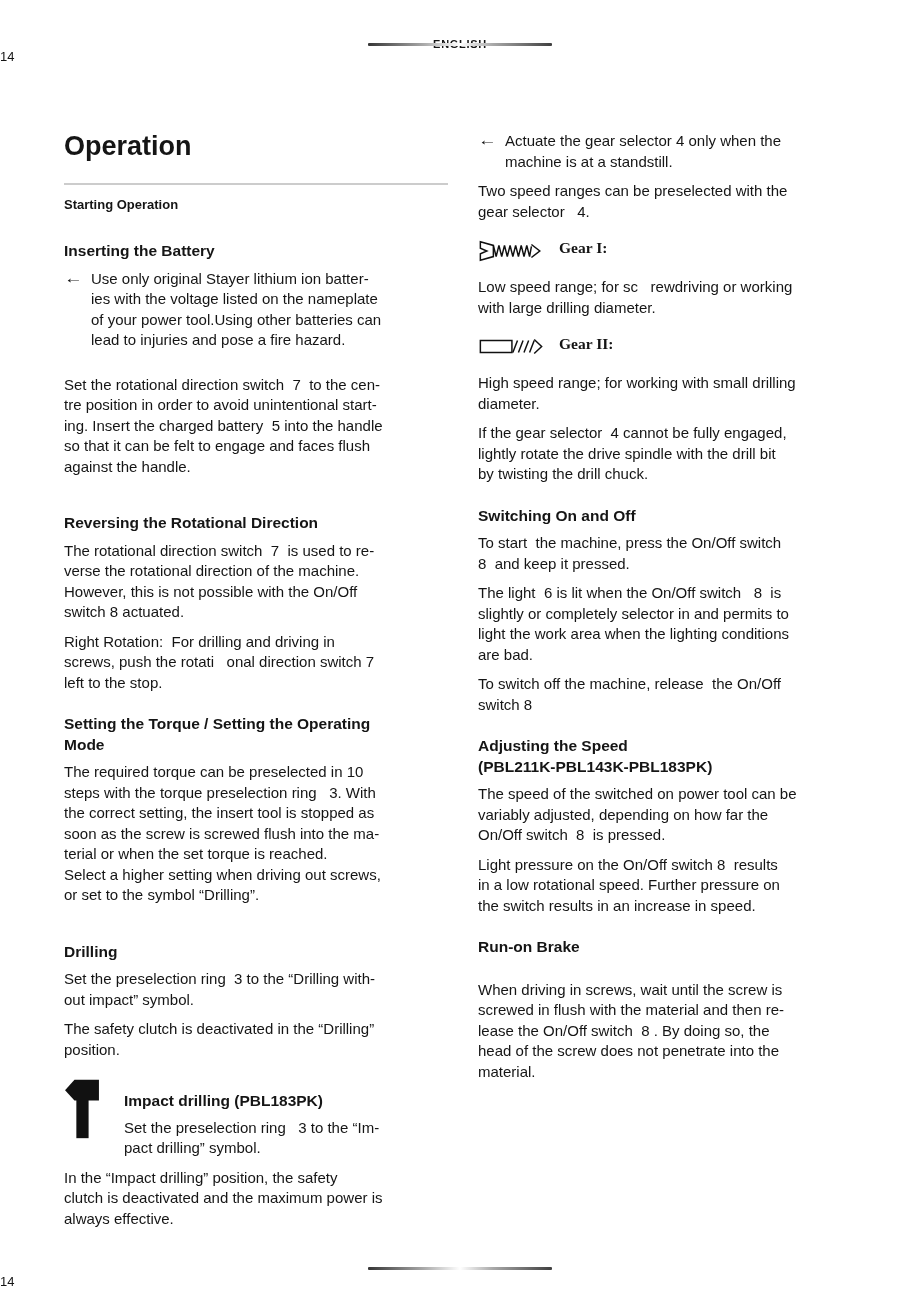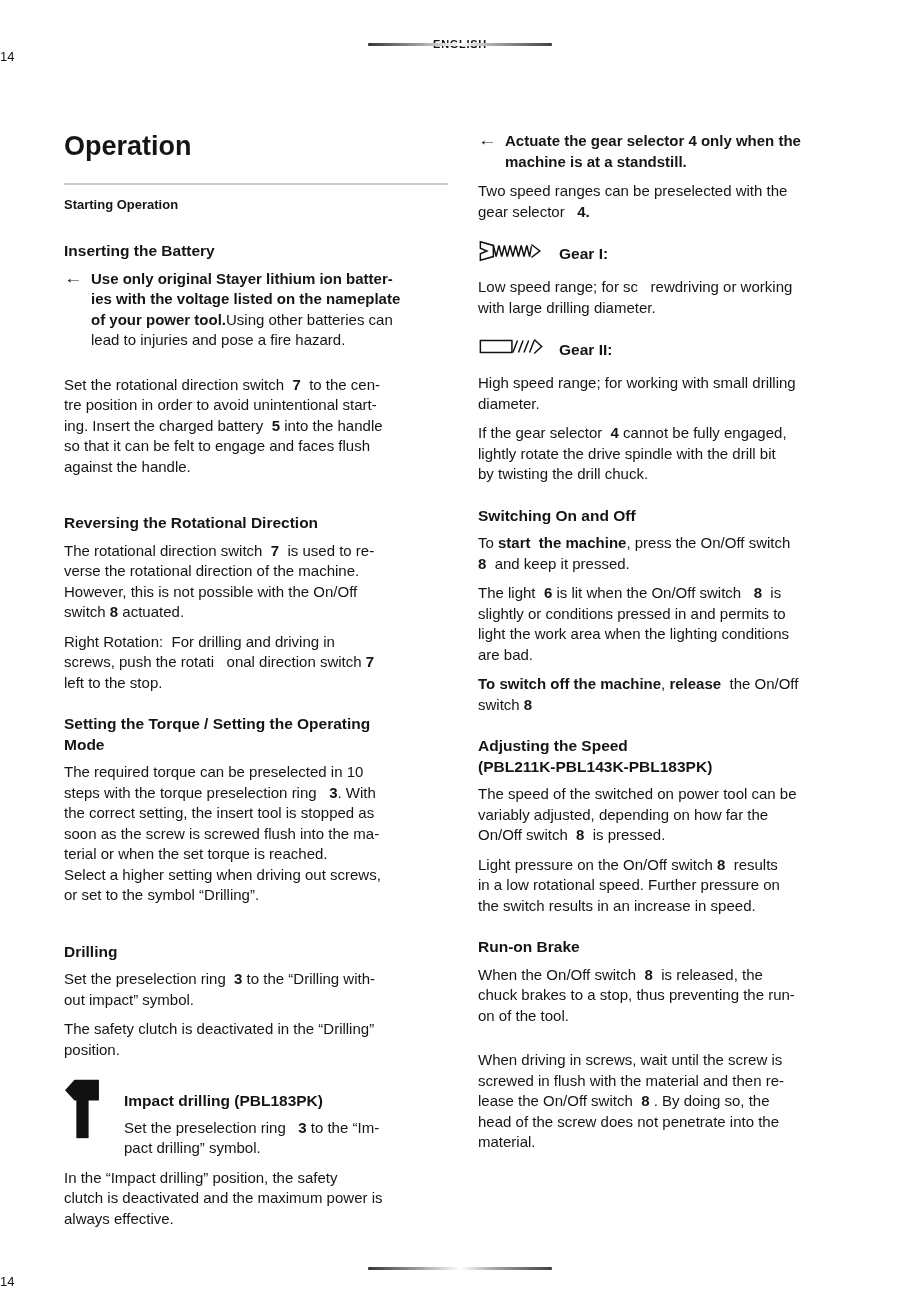--- a/index.html
+++ b/index.html
@@ -19,25 +19,25 @@
   .col{position:absolute;top:131px;display:flex;flex-direction:column;
        font-size:15px;line-height:20.5px;}
   .col-left{left:64px;width:384px;}
   .col-right{left:478px;width:388px;}
   
   .h1{font-size:27px;line-height:30px;font-weight:bold;margin:0;}
   .rule{height:2px;background:#cccccc;margin:22px 0 9px;}
   .h2{font-size:13px;line-height:22px;font-weight:bold;margin:0 0 13px;}
   .h3{font-size:15.5px;line-height:20.5px;font-weight:bold;margin:12px 0 7px;white-space:pre-line;}
   .p{margin:0 0 9px;white-space:pre-wrap;}
-  .b{font-weight:bold;}
+  .b{font-weight:normal;}
   .note{position:relative;padding-left:27px;margin:0 0 9px;}
   .note .arrow{position:absolute;left:0;top:-1px;font-weight:bold;display:inline-block;transform:scaleX(1.25);transform-origin:left;}
   .note-text{white-space:pre-wrap;}
-  .iconrow{display:flex;align-items:flex-end;gap:15px;margin:7px 0 13px;}
+  .iconrow{display:flex;align-items:flex-start;gap:15px;margin:7px 0 13px;font-family:Liberation Serif, serif;}
   .iconrow .icon svg{display:block;}
   .iconlabel{font-weight:bold;font-size:15.5px;}
   .iconblock{display:flex;gap:14px;margin:6px 0 9px;}
   .iconblock .icon{flex:0 0 46px;padding-top:2px;}
   .iconblock .ib-heading{font-weight:bold;font-size:15.5px;margin:16px 0 6px;}
   .iconblock .p{margin:0;}
   .mt-lg{margin-top:15px;}
   .h3.mt-lg{margin-top:27px;}
 </style>
 </head>
@@ -134,37 +134,34 @@
       </div>
       <div class="p"><span>High speed range; for working with small drilling
 diameter.</span></div>
       <div class="p"><span>If the gear selector  </span><span class="b">4</span><span> cannot be fully engaged,
 lightly rotate the drive spindle with the drill bit
 by twisting the drill chuck.</span></div>
       <div class="h3">Switching On and Off</div>
       <div class="p"><span>To </span><span class="b">start  the machine</span><span>, press the On/Off switch
 </span><span class="b">8</span><span>  and keep it pressed.</span></div>
       <div class="p"><span>The light  </span><span class="b">6</span><span> is lit when the On/Off switch   </span><span class="b">8</span><span>  is
-slightly or conditions pressed in and permits to
+slightly or completely selector in and permits to
 light the work area when the lighting conditions
 are bad.</span></div>
       <div class="p"><span class="b">To switch off the machine</span><span>, </span><span class="b">release</span><span>  the On/Off
 switch </span><span class="b">8</span></div>
       <div class="h3">Adjusting the Speed
 (PBL211K-PBL143K-PBL183PK)</div>
       <div class="p"><span>The speed of the switched on power tool can be
 variably adjusted, depending on how far the
 On/Off switch  </span><span class="b">8</span><span>  is pressed.</span></div>
       <div class="p"><span>Light pressure on the On/Off switch </span><span class="b">8</span><span>  results
 in a low rotational speed. Further pressure on
 the switch results in an increase in speed.</span></div>
       <div class="h3">Run-on Brake</div>
-      <div class="p"><span>When the On/Off switch  </span><span class="b">8</span><span>  is released, the
-chuck brakes to a stop, thus preventing the run-
-on of the tool.</span></div>
       <div class="p mt-lg"><span>When driving in screws, wait until the screw is
 screwed in flush with the material and then re-
 lease the On/Off switch  </span><span class="b">8</span><span> . By doing so, the
 head of the screw does not penetrate into the
 material.</span></div>
     </div>
 
   <div class="grad-line footer-line"></div>
   <div class="pagenum bottom">14</div>
 </div>

